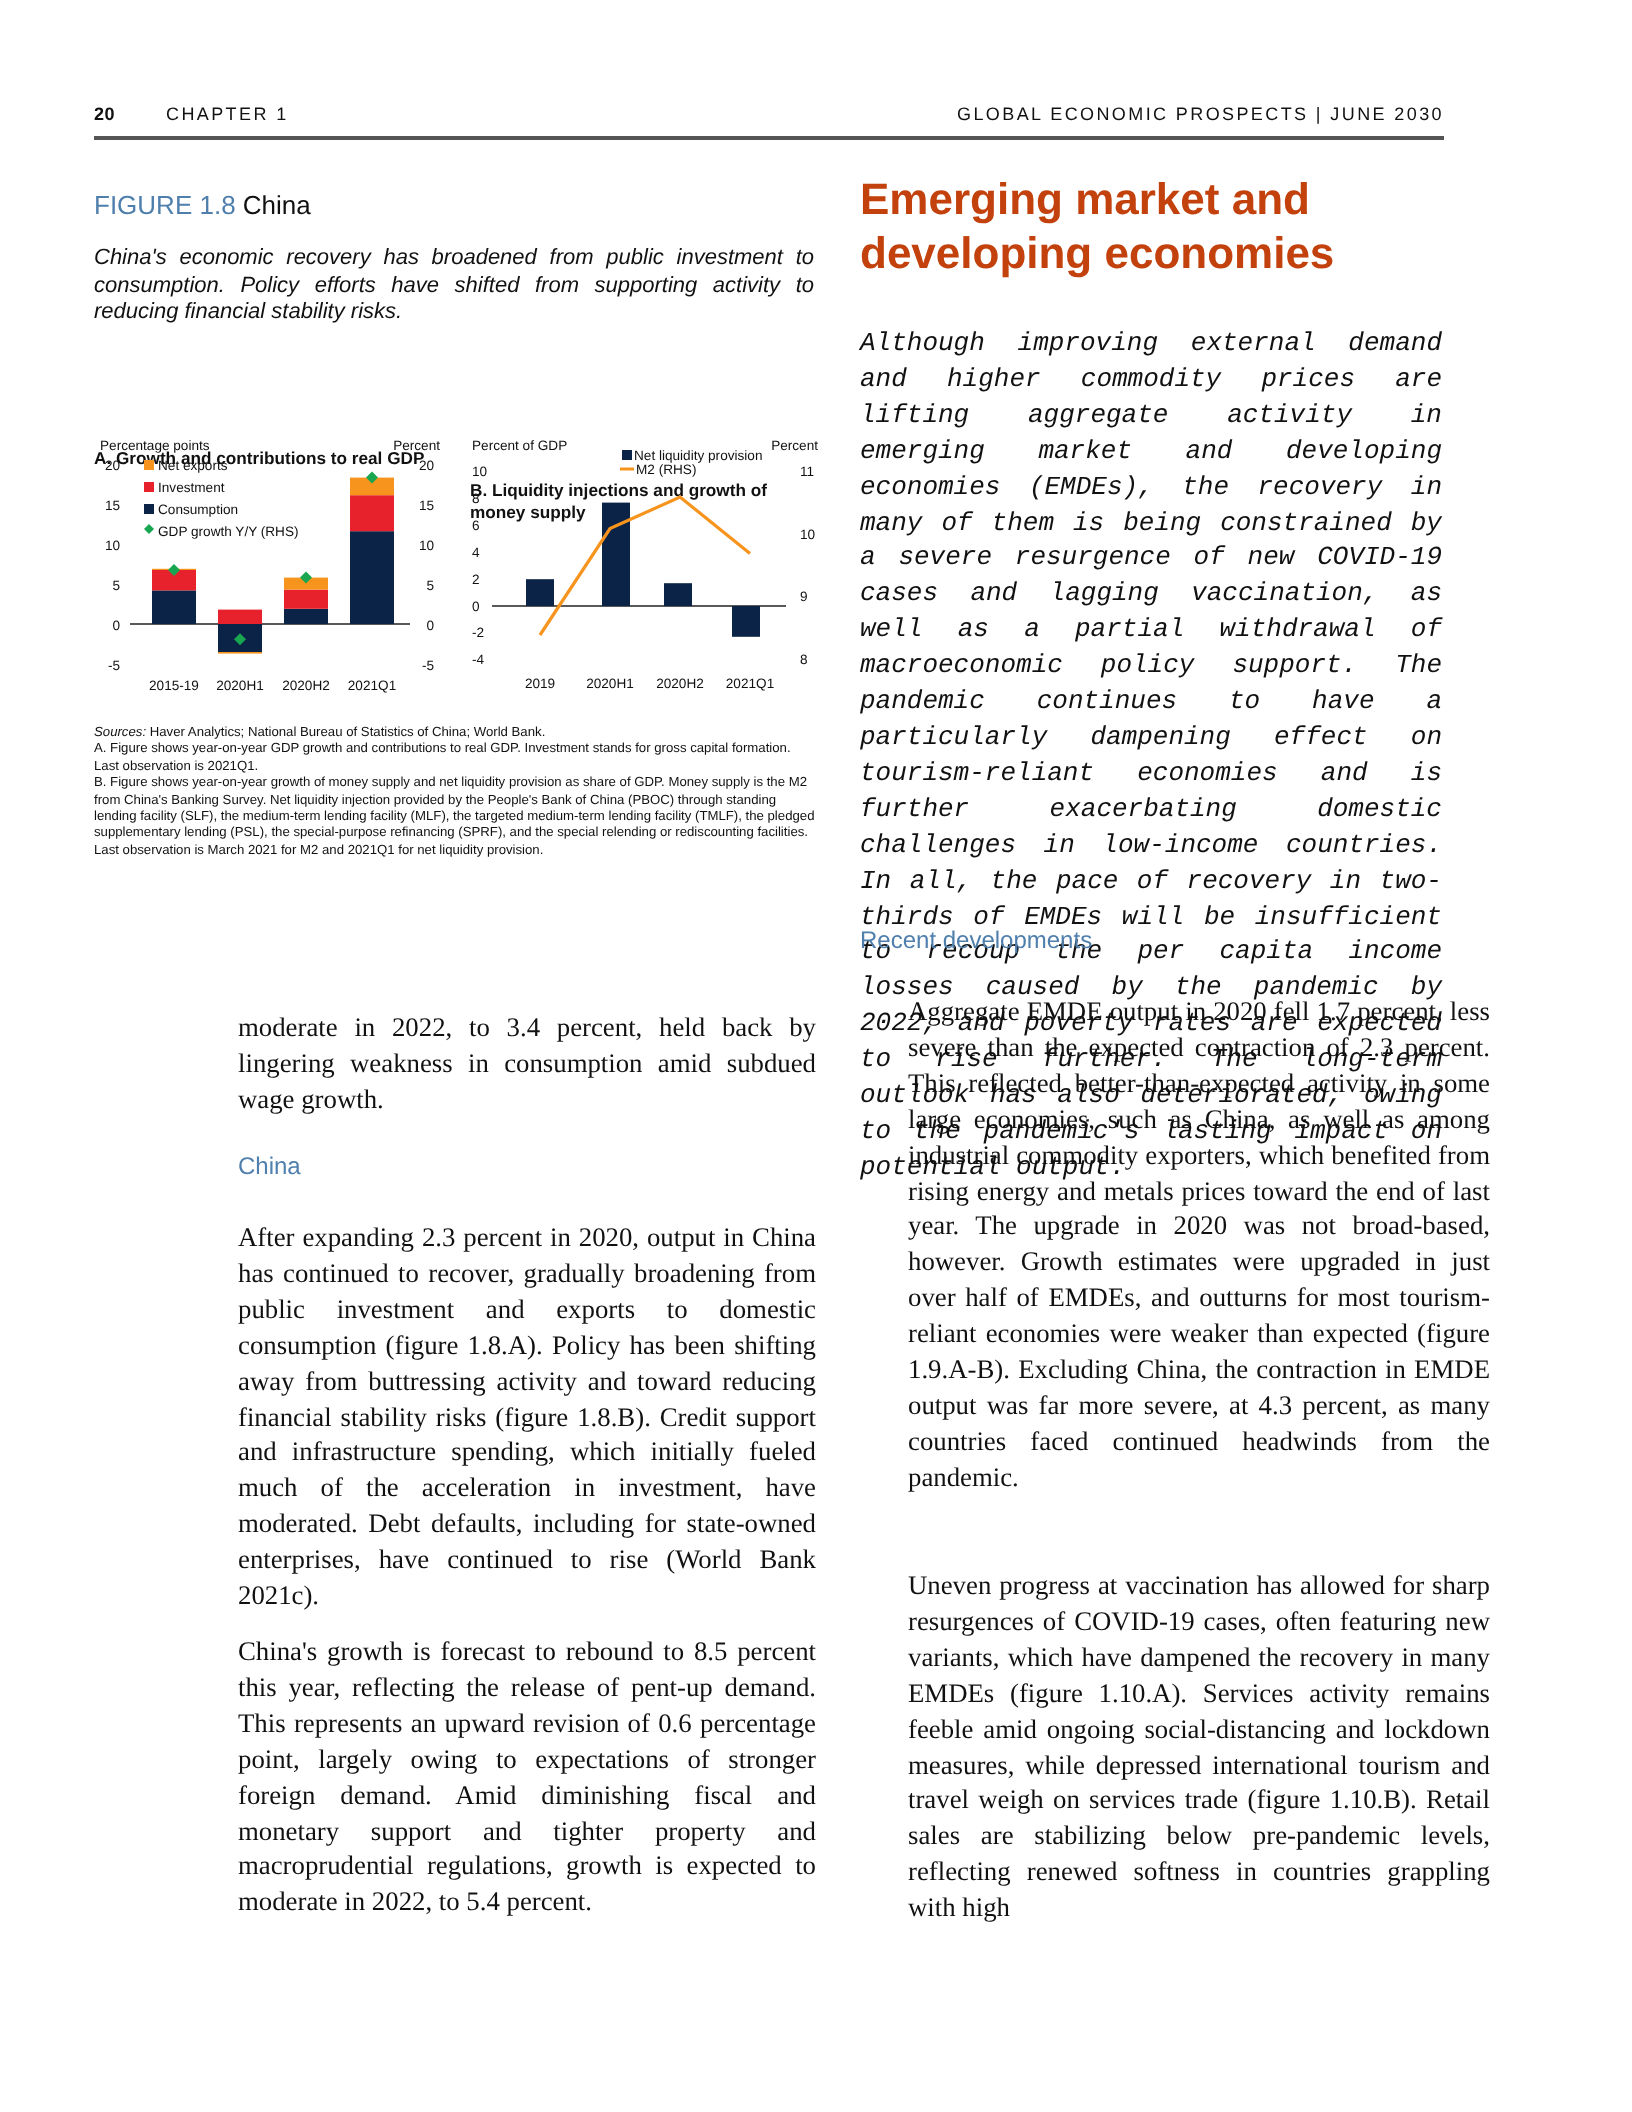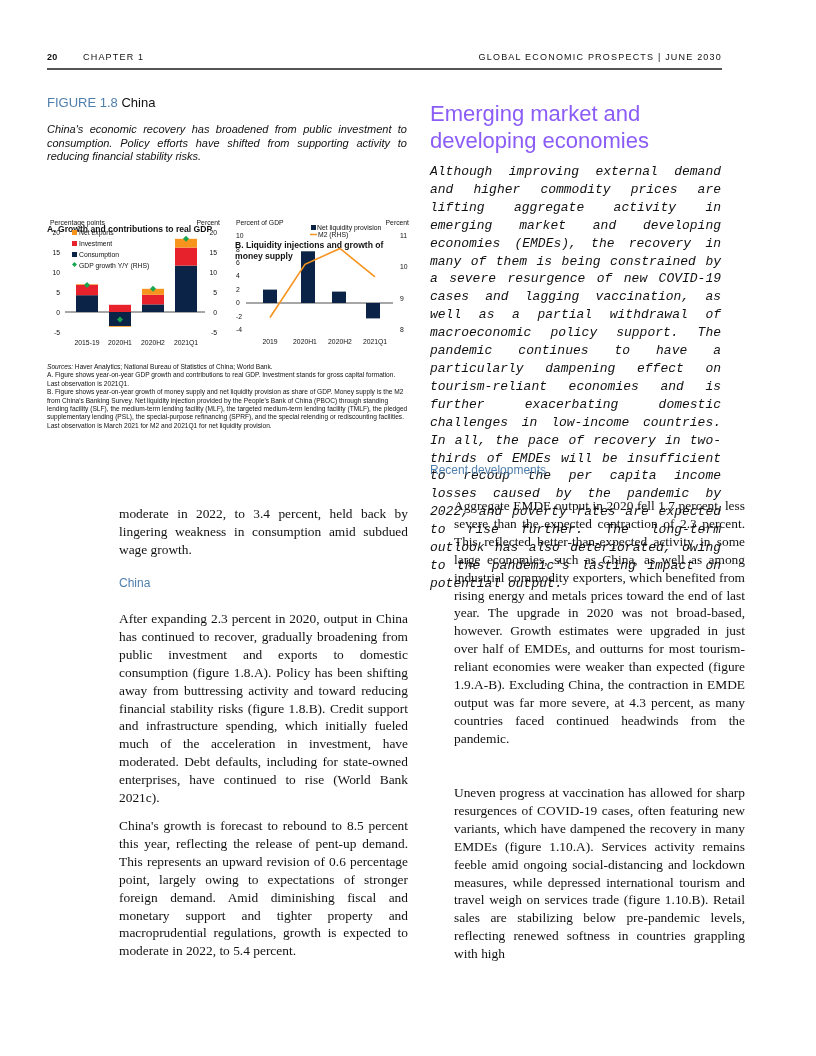--- a/index.html
+++ b/index.html
@@ -14,21 +14,21 @@
   .fig-title { left: 47px; top: 95px; font-size: 13px; font-weight: normal; }
   .fig-title .num { color: #4f7fad; }
   .fig-sub { left: 47px; top: 123px; width: 360px; font-size: 11px; font-style: italic; line-height: 13.5px; text-align: justify; }
 
   .panel-title { font-size: 8.6px; font-weight: bold; line-height: 11px; margin-top: 40px; }
   .axis-txt { font-size: 6.8px; fill: #111; font-family: "Liberation Sans", sans-serif; }
   .notes { left: 47px; top: 363px; width: 362px; font-size: 6.6px; line-height: 8.4px; }
   .notes p { margin: 0; }
   .notes .src-label { font-style: italic; }
 
-  .right-heading { left: 430px; top: 100px; width: 300px; font-size: 22px; font-weight: normal; color: #8b5cf6; line-height: 27px; }
+  .right-heading { left: 430px; top: 86px; width: 300px; font-size: 22px; font-weight: bold; color: #c2410c; line-height: 27px; }
   .abstract { left: 430px; top: 163px; width: 291px; font-family: Liberation Mono, monospace; font-style: italic; font-size: 13px; line-height: 17.9px; text-align: justify; }
   .sec-head { font-size: 12px; color: #4f7fad; }
   .body-txt { font-family: "Liberation Serif", serif; font-size: 13.4px; line-height: 17.9px; text-align: justify; }
   .body-txt.left-col { left: 119px; width: 289px; }
   .body-txt.right-col { left: 454px; width: 291px; }
 </style>
 </head>
 <body>
 
 <div class="abs running-head">

